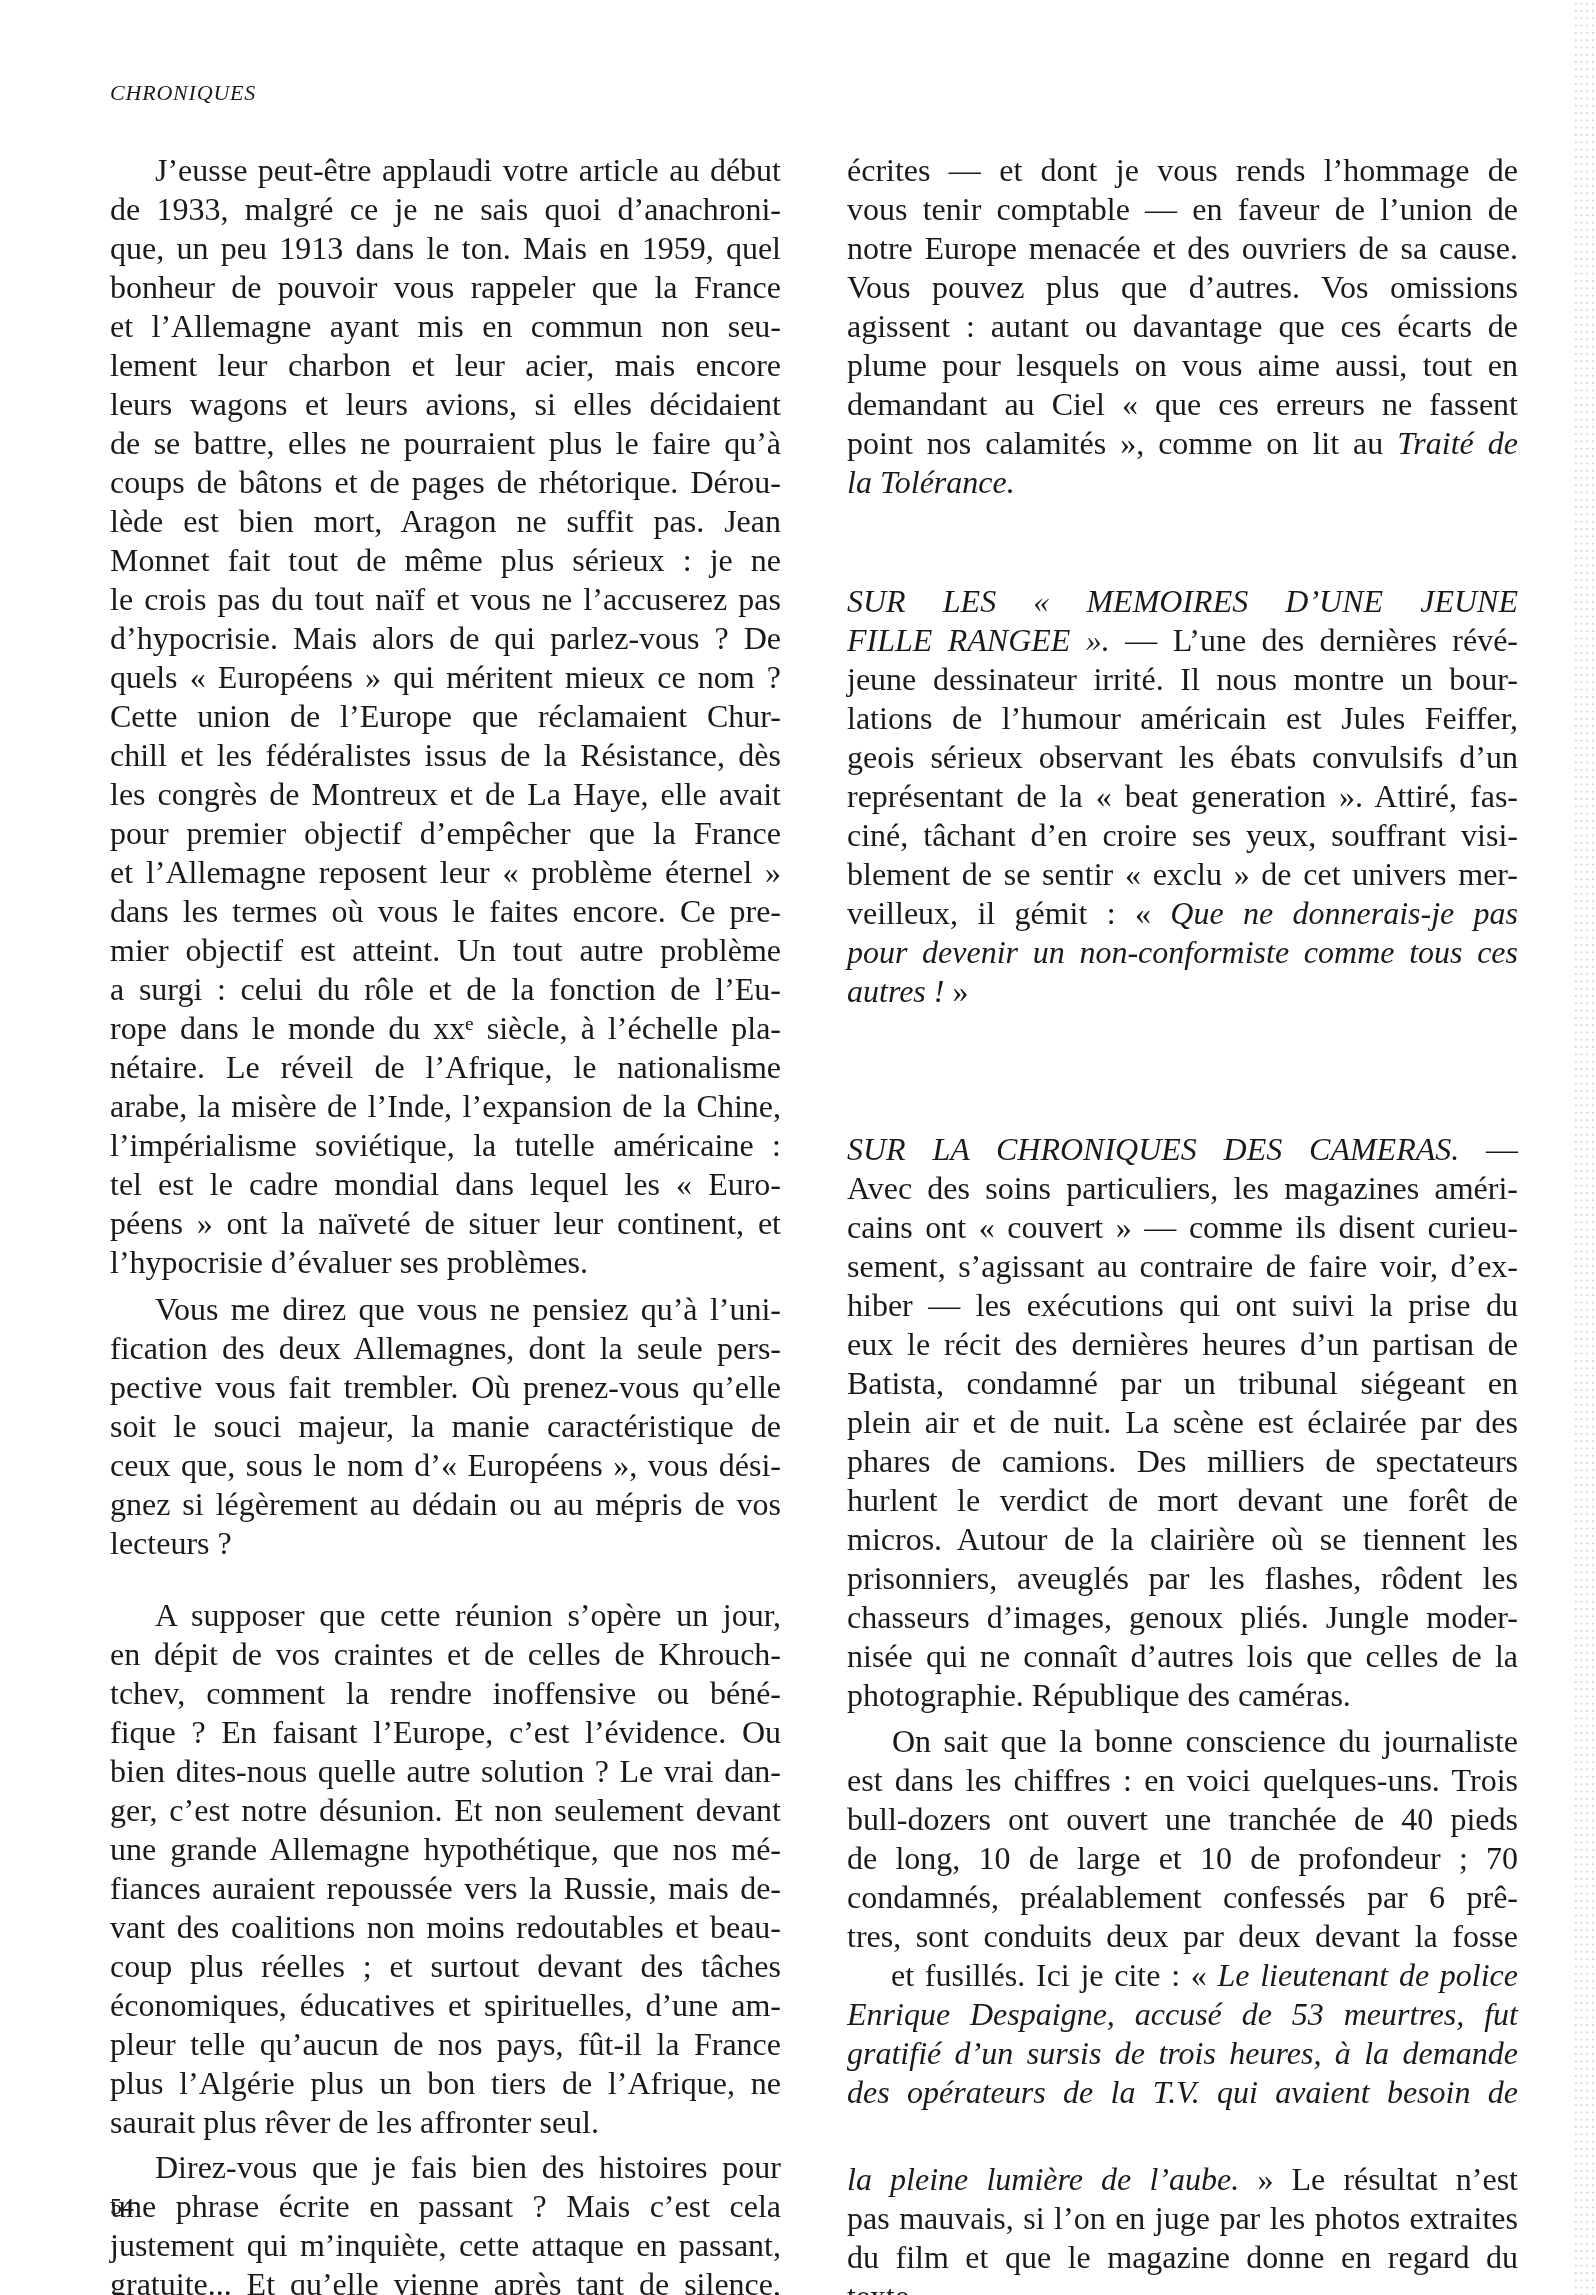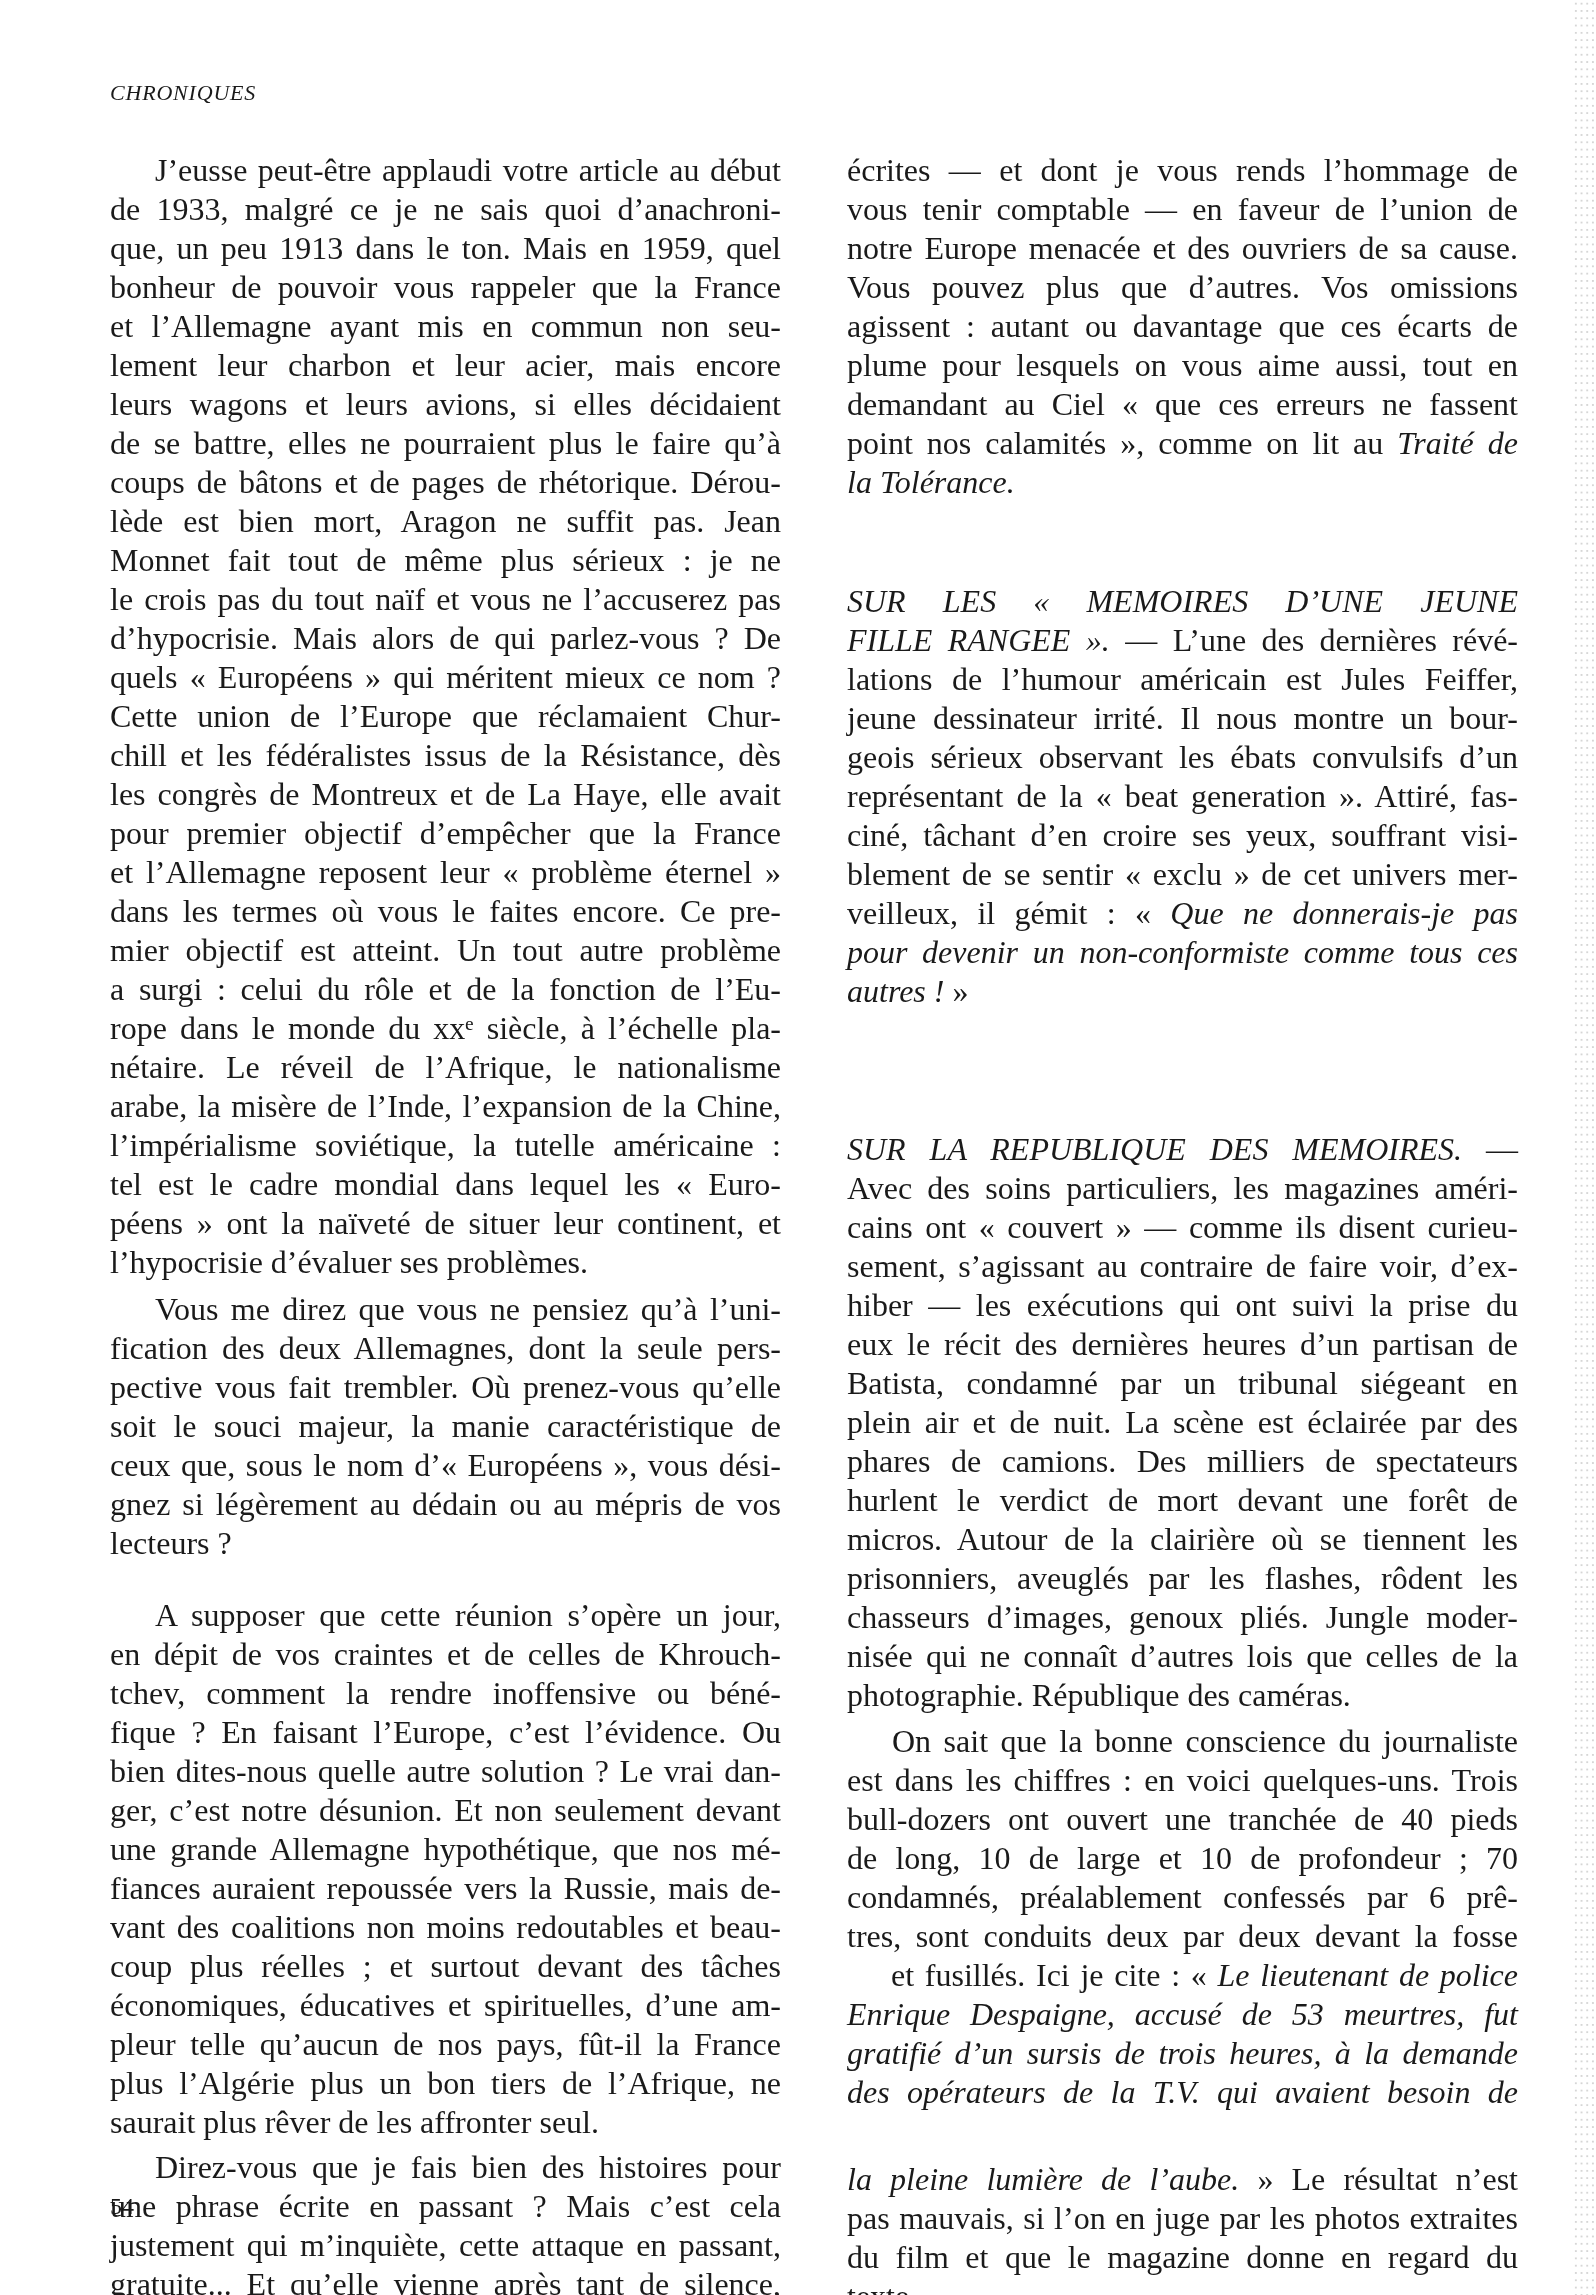--- a/index.html
+++ b/index.html
@@ -101,35 +101,35 @@
     <span class="line">demandant au Ciel « que ces erreurs ne fassent</span>
     <span class="line" style="text-align: justify;"><span>point nos calamités », comme on lit au </span><span class="it">Traité de</span></span>
     <span class="line last it">la Tolérance.</span>
   </div>
 
   <span class="gap" style="height:80px"></span>
 
   <div>
     <span class="line it">SUR LES « MEMOIRES D’UNE JEUNE</span>
     <span class="line" style="text-align: justify;"><span class="it">FILLE RANGEE ».</span><span> — L’une des dernières révé-</span></span>
+    <span class="line">jeune dessinateur irrité. Il nous montre un bour-</span>
     <span class="line">lations de l’humour américain est Jules Feiffer,</span>
-    <span class="line">jeune dessinateur irrité. Il nous montre un bour-</span>
     <span class="line">geois sérieux observant les ébats convulsifs d’un</span>
     <span class="line">représentant de la « beat generation ». Attiré, fas-</span>
     <span class="line">ciné, tâchant d’en croire ses yeux, souffrant visi-</span>
     <span class="line">blement de se sentir « exclu » de cet univers mer-</span>
     <span class="line" style="text-align: justify;"><span>veilleux, il gémit : « </span><span class="it">Que ne donnerais-je pas</span></span>
     <span class="line it">pour devenir un non-conformiste comme tous ces</span>
     <span class="line last"><span class="it">autres !</span><span> »</span></span>
   </div>
 
   <span class="gap" style="height:119px"></span>
 
   <div id="sec2">
-    <span class="line" style="text-align: justify;"><span class="it">SUR LA REPUBLIQUE DES MEMOIRES.</span><span> —</span></span>
+    <span class="line" style="text-align: justify;"><span class="it">SUR LA CHRONIQUES DES CAMERAS.</span><span> —</span></span>
     <div id="s2p1">
         <span class="line">Avec des soins particuliers, les magazines améri-</span>
         <span class="line">cains ont « couvert » — comme ils disent curieu-</span>
         <span class="line">sement, s’agissant au contraire de faire voir, d’ex-</span>
         <span class="line">hiber — les exécutions qui ont suivi la prise du</span>
         <span class="line">eux le récit des dernières heures d’un partisan de</span>
         <span class="line">Batista, condamné par un tribunal siégeant en</span>
         <span class="line">plein air et de nuit. La scène est éclairée par des</span>
         <span class="line">phares de camions. Des milliers de spectateurs</span>
         <span class="line">hurlent le verdict de mort devant une forêt de</span>

